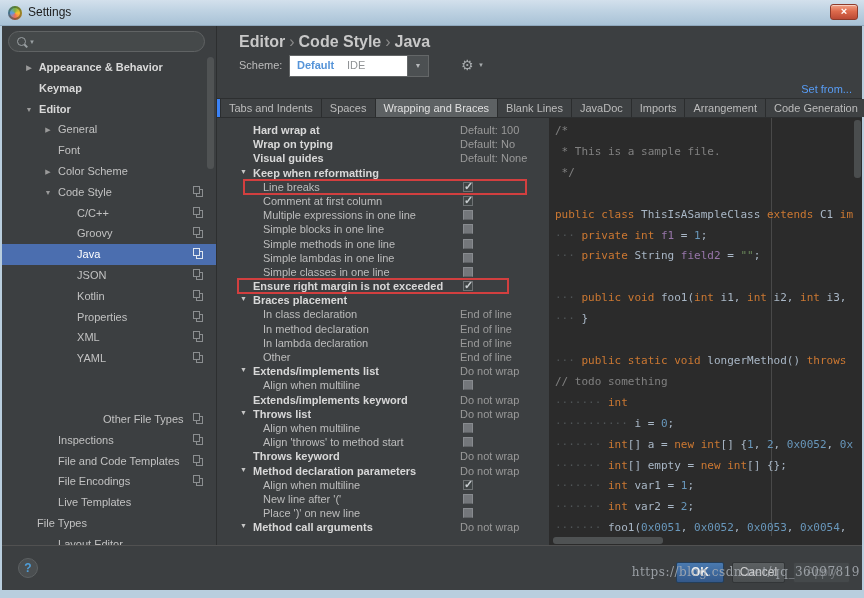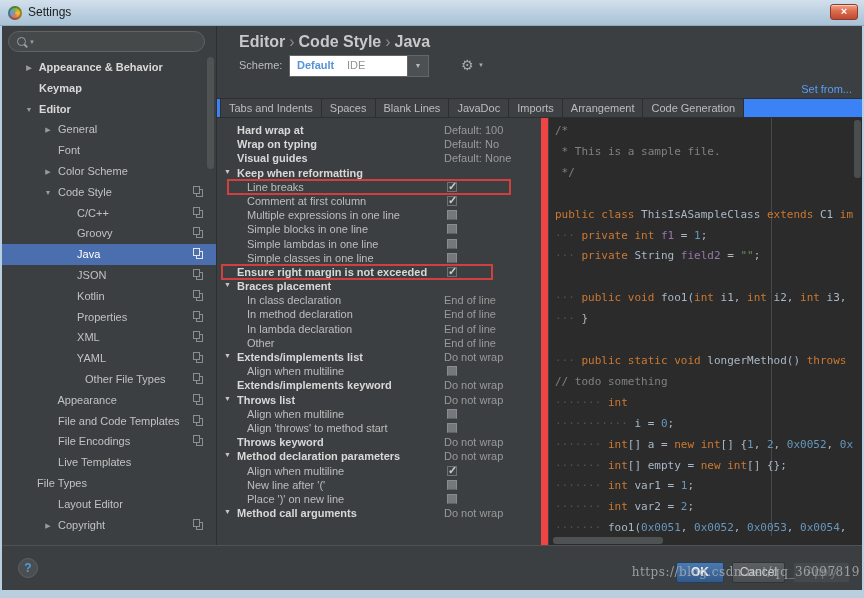--- a/index.html
+++ b/index.html
@@ -61,21 +61,21 @@
 
   .tabs{position:absolute;left:0;right:0;top:72px;height:20px;background:#3b82f6;display:flex;
     border-top:1px solid #2d2f30;border-bottom:1px solid #2d2f30;box-sizing:border-box;padding-left:3px;}
   .tab{padding:0 8px;line-height:18px;font-size:11px;color:#bcbcbc;background:#3e4143;
     border-right:1px solid #2b2d2e;cursor:pointer;white-space:nowrap;}
   .tab:first-child{border-left:1px solid #2b2d2e;}
   .tab.active{background:#5d6163;color:#e0e0e0;}
 
   
   .content{position:absolute;left:0;right:0;top:92px;bottom:0;}
-  .settings{position:absolute;left:0;top:0;width:331px;height:427px;overflow:hidden;
+  .settings{position:absolute;left:16px;top:0;width:331px;height:427px;overflow:hidden;
     border-right:7px solid #ef4444;box-sizing:border-box;padding-top:5px;text-align:right;}
   .srow{position:relative;height:14.2px;font-size:11px;color:#bdbdbd;cursor:pointer;}
   .srow .tri{position:absolute;left:7px;top:2px;font-size:7px;color:#c6c6c6;}
   .rlbl{position:absolute;left:20px;top:0;line-height:14px;white-space:nowrap;}
   .srow.ind .rlbl{left:30px;}
   .srow.bold .rlbl{font-weight:bold;color:#d8d8d8;}
   .rval{position:absolute;left:227px;top:0;line-height:14px;color:#9a9a9a;white-space:nowrap;}
   .cb{position:absolute;left:230px;top:2px;width:10px;height:10px;box-sizing:border-box;}
   .cb.off{background:#74777b;border:1px solid #888b8f;border-bottom-color:#5e6164;}
   .cb.on{background:#3f4445;border:1px solid #6e7274;}
@@ -197,28 +197,28 @@
           <div class="side-item" style="padding-left: 58px;">
     <span class="tri"></span>
     <span class="lbl">XML</span>
     <span class="dup"></span>
   </div>
           <div class="side-item" style="padding-left: 58px;">
     <span class="tri"></span>
     <span class="lbl">YAML</span>
     <span class="dup"></span>
   </div>
-          <div class="side-item" style="padding-left: 66px;">
+          <div class="side-item" style="padding-left: 84px; margin-top: 40px;">
     <span class="tri"></span>
     <span class="lbl">Other File Types</span>
     <span class="dup"></span>
   </div>
           <div class="side-item" style="padding-left: 39px;">
     <span class="tri"></span>
-    <span class="lbl">Appearance</span>
+    <span class="lbl">Inspections</span>
     <span class="dup"></span>
   </div>
           <div class="side-item" style="padding-left: 39px;">
     <span class="tri"></span>
     <span class="lbl">File and Code Templates</span>
     <span class="dup"></span>
   </div>
           <div class="side-item" style="padding-left: 39px;">
     <span class="tri"></span>
     <span class="lbl">File Encodings</span>
@@ -261,20 +261,23 @@
       <span class="gear-caret">▼</span>
       <span class="set-from">Set from...</span>
 
       <div class="tabs" id="tabs">
           <div class="tab">
     <span class="tab-lbl">Tabs and Indents</span>
   </div>
           <div class="tab">
     <span class="tab-lbl">Spaces</span>
   </div>
+          <div class="tab active">
+    <span class="tab-lbl">Wrapping and Braces</span>
+  </div>
           <div class="tab">
     <span class="tab-lbl">Blank Lines</span>
   </div>
           <div class="tab">
     <span class="tab-lbl">JavaDoc</span>
   </div>
           <div class="tab">
     <span class="tab-lbl">Imports</span>
   </div>
           <div class="tab">
@@ -324,20 +327,26 @@
   </div>
             <div class="srow ind">
     <span class="tri"></span>
     <span class="rlbl">Multiple expressions in one line</span>
 
     <span class="cb off"></span>
   </div>
             <div class="srow ind">
     <span class="tri"></span>
     <span class="rlbl">Simple blocks in one line</span>
+
+    <span class="cb off"></span>
+  </div>
+            <div class="srow ind">
+    <span class="tri"></span>
+    <span class="rlbl">Simple methods in one line</span>
 
     <span class="cb off"></span>
   </div>
             <div class="srow ind">
     <span class="tri"></span>
     <span class="rlbl">Simple lambdas in one line</span>
 
     <span class="cb off"></span>
   </div>
             <div class="srow ind">

